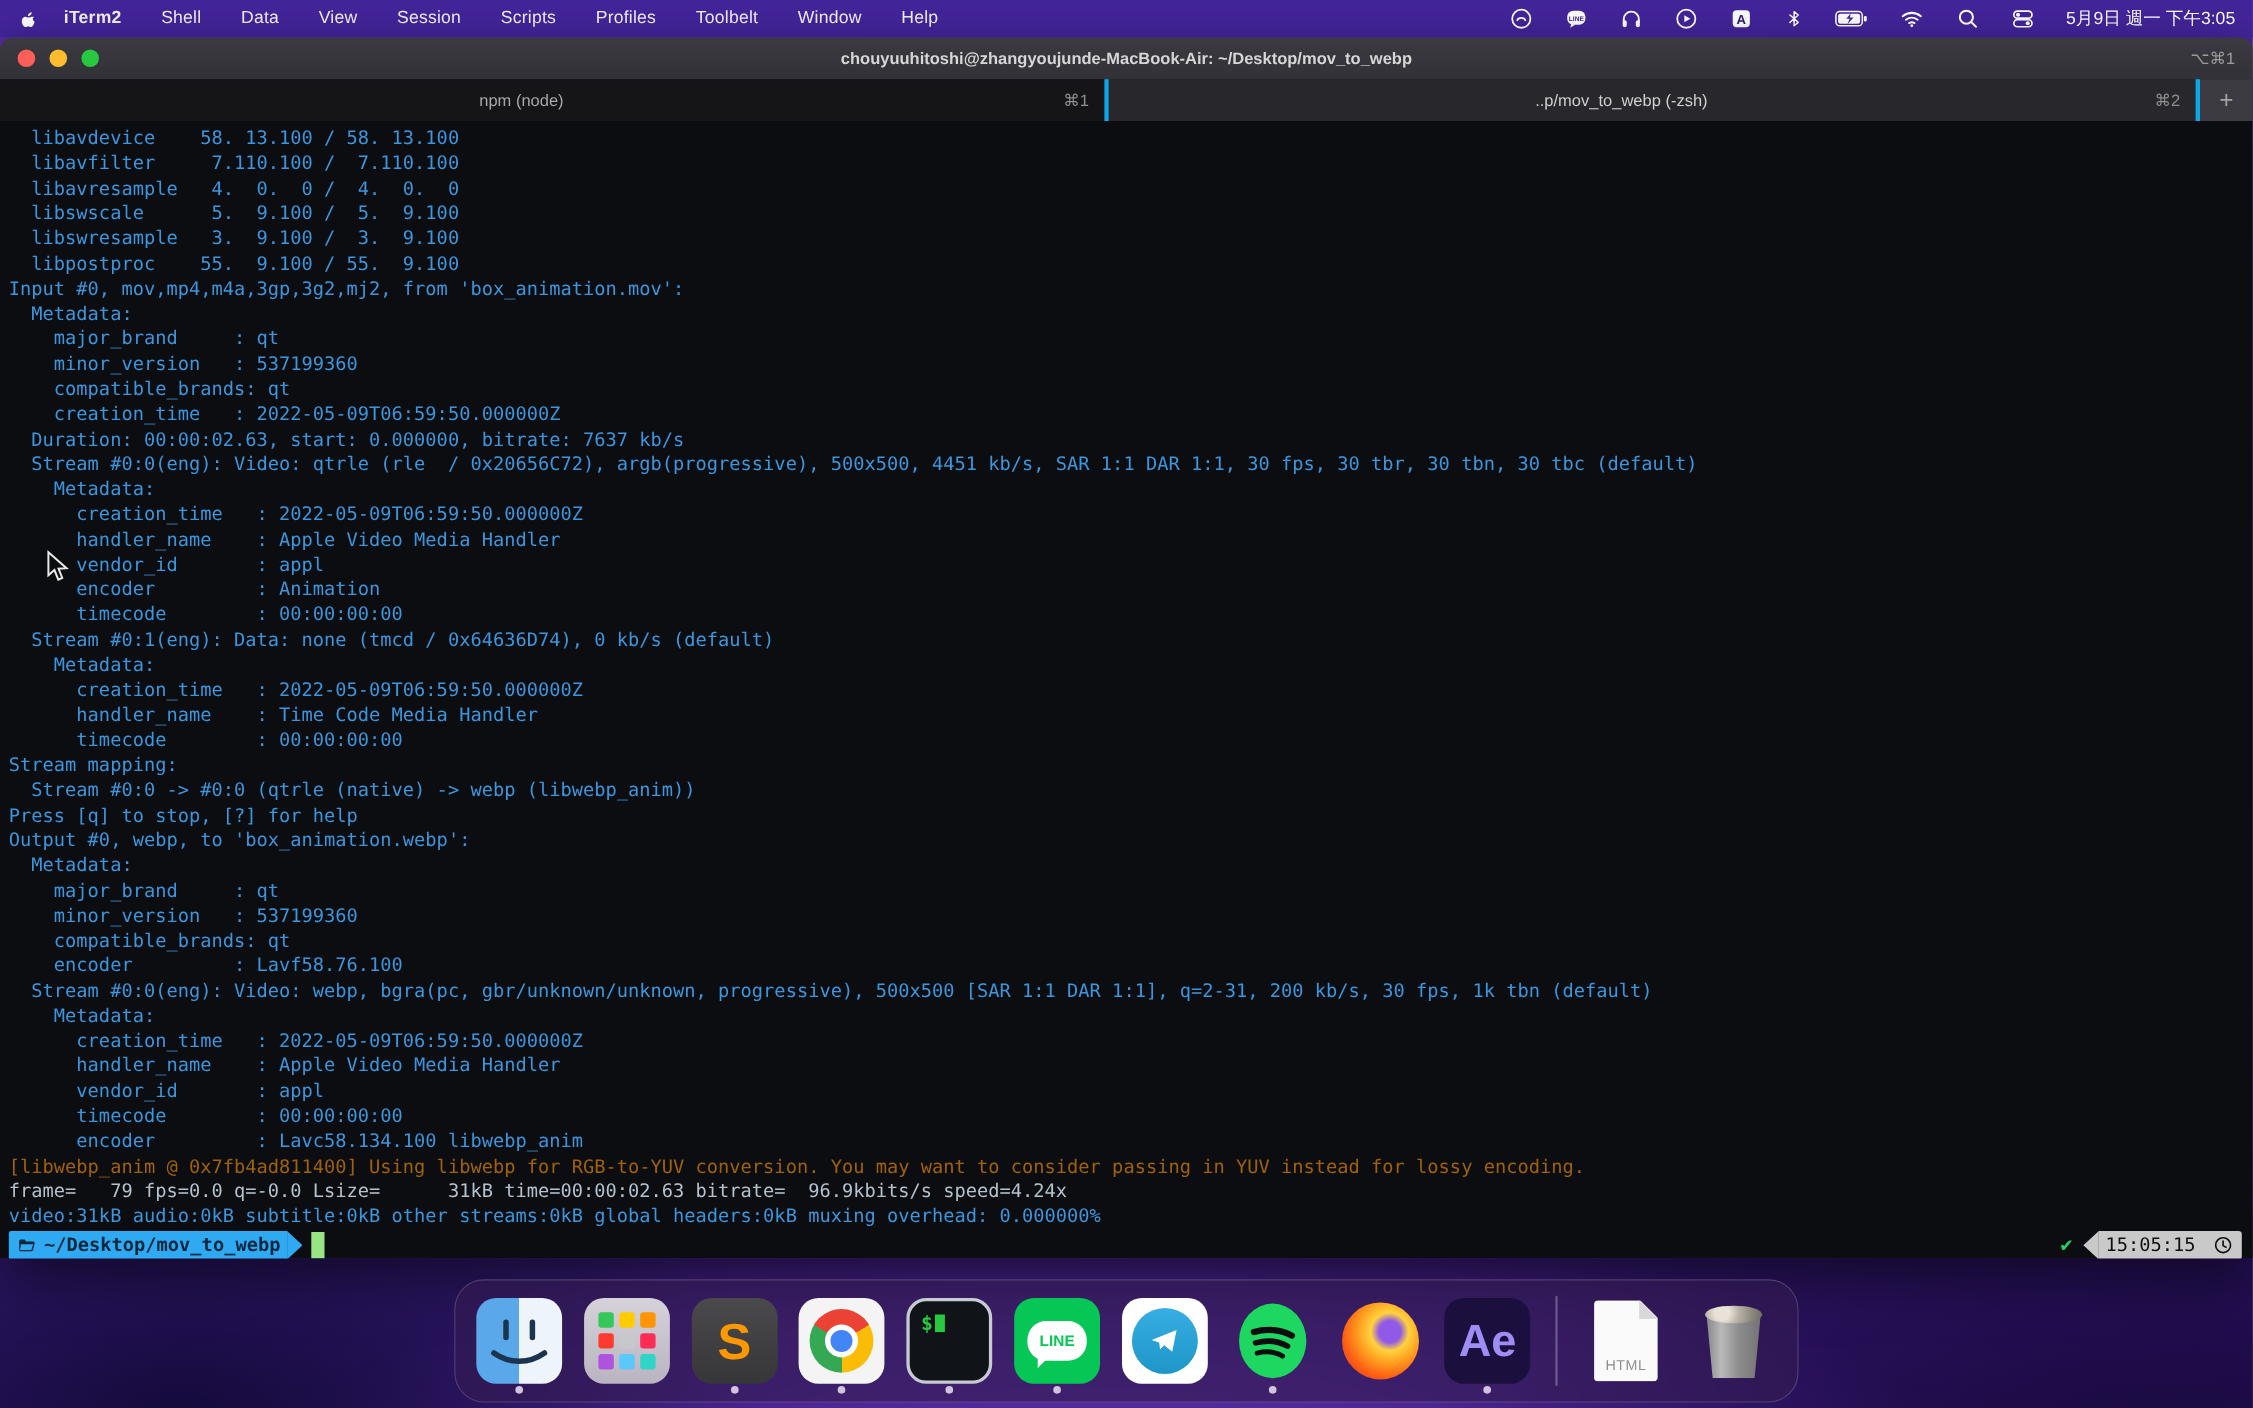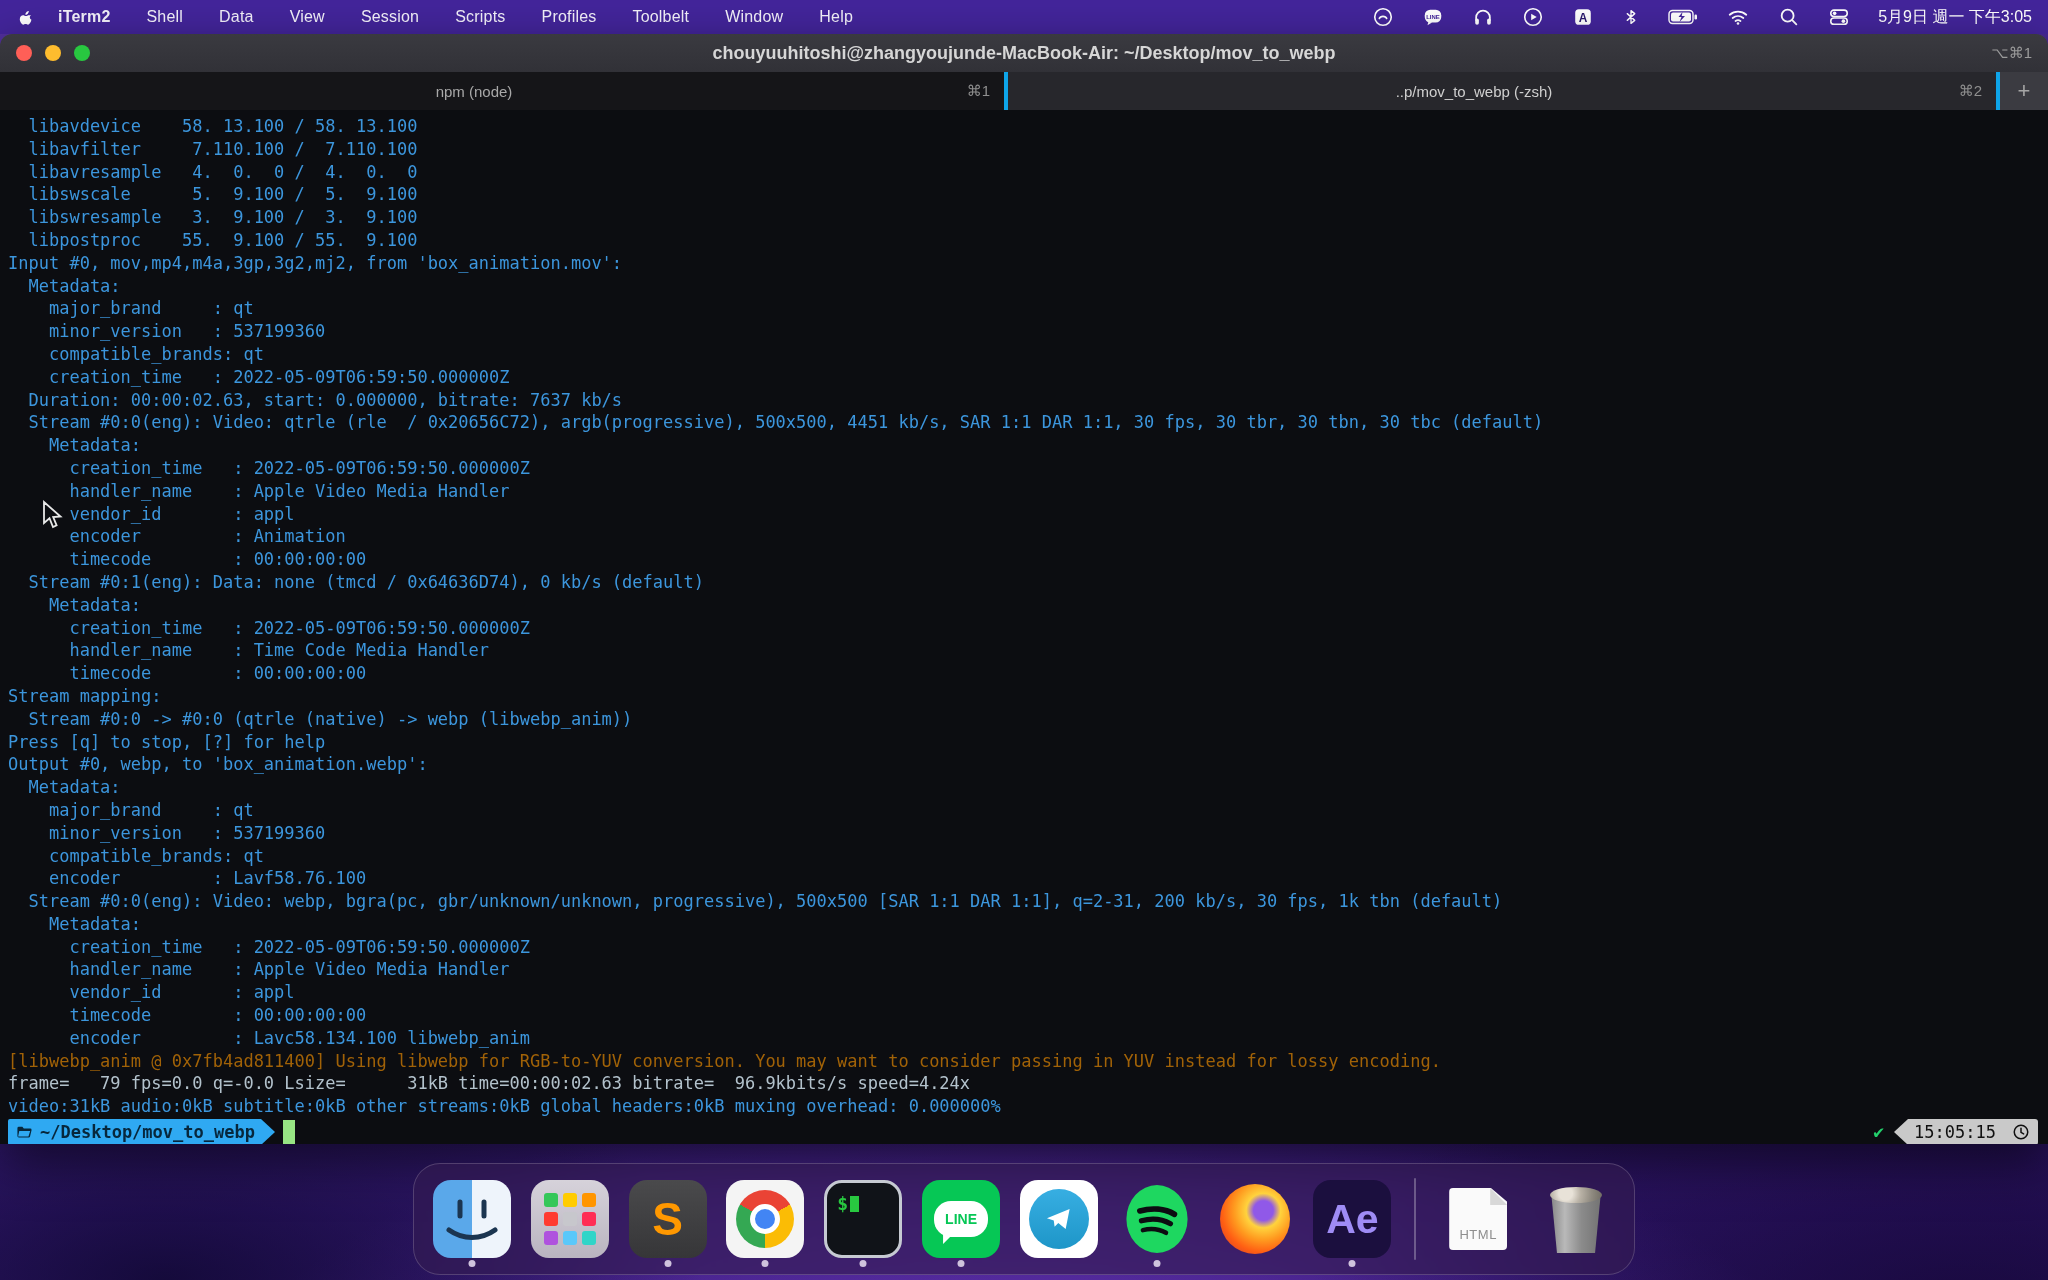--- a/index.html
+++ b/index.html
@@ -24,21 +24,21 @@
   .mb-right svg { display:block; }
   .mb-clock { font-size:16px; color:#fff; white-space:nowrap; }
 
   
   .window { position:absolute; top:34px; left:0; width:2048px; height:1110px;
     border-radius:12px 12px 0 0; overflow:hidden; box-shadow:0 18px 50px rgba(0,0,0,.55); }
   .titlebar { height:38px; background:linear-gradient(#3a3a40,#313137); display:flex; align-items:center; position:relative; }
   .lights { display:flex; gap:13px; padding-left:16px; }
   .light { width:16px; height:16px; border-radius:50%; }
   .light.red { background:#ff5f57; } .light.yellow { background:#febc2e; } .light.green { background:#28c840; }
-  .win-title { position:absolute; left:0; right:0; text-align:center; font-size:18px; font-weight:bold; color:#d6d6d6; pointer-events:none; }
+  .win-title { position:absolute; left:0; right:0; text-align:center; font-size:15px; font-weight:bold; color:#d6d6d6; pointer-events:none; }
   .win-shortcut { margin-left:auto; padding-right:16px; color:#9b9b9b; font-size:15px; }
 
   .tabbar { height:38px; background:#131316; display:flex; font-size:15px; }
   .tab { display:flex; align-items:center; position:relative; border-right:4px solid #0ea5e9; }
   .tab .tab-label { position:absolute; left:0; right:56px; text-align:center; white-space:nowrap; }
   .tab .tab-key { margin-left:auto; padding-right:14px; color:#8f8f8f; }
   .tab-1 { width:1008px; background:#151518; color:#a8a8a8; }
   .tab-2 { flex:1; background:#27272c; color:#cfcfcf; }
   .tab-plus { width:48px; background:#3b3b41; color:#a5a5a5; display:flex; align-items:center; justify-content:center; font-size:22px; }
 
@@ -91,21 +91,21 @@
   .line-bubble::after { content:""; position:absolute; left:9px; bottom:-7px; width:12px; height:12px; background:#fff;
     clip-path:polygon(0 0, 100% 0, 0 100%); }
   .tile.telegram { background:#fff; }
   .tg-ball { width:60px; height:60px; border-radius:50%; background:linear-gradient(#37aee2,#1e96c8); display:flex; align-items:center; justify-content:center; }
   .tile.spotify { background:transparent; }
   .tile.firefox { background:transparent; }
   .ff-ball { width:70px; height:70px; border-radius:50%;
     background:radial-gradient(circle at 62% 38%, #9059e8 0 16%, #ffd33d 28%, #ff9a1f 48%, #ff5e13 68%, #d6402a 88%); }
   .tile.ae { background:#1b0f3e; color:#9f8cf5; font-size:41px; font-weight:bold; }
   .dock-divider { width:2px; height:82px; background:rgba(255,255,255,.28); border-radius:1px; margin:0 4px; }
-  .html-doc { width:58px; height:62px; background:#fafafa; border-radius:4px; position:relative;
+  .html-doc { width:58px; height:74px; background:#fafafa; border-radius:4px; position:relative;
     clip-path:polygon(0 0, 72% 0, 100% 22%, 100% 100%, 0 100%); display:flex; align-items:flex-end; justify-content:center; }
   .html-doc::before { content:""; position:absolute; top:0; right:0; width:17px; height:17px; background:#d8d8d8;
     clip-path:polygon(0 0, 100% 100%, 0 100%); }
   .html-doc span { color:#8e8e8e; font-size:13px; letter-spacing:.5px; margin-bottom:8px; }
   .trash-can { width:56px; height:68px; position:relative; }
   .trash-body { position:absolute; top:10px; left:0; width:56px; height:58px;
     background:linear-gradient(90deg,#7c7c7c,#b9b9b9 30%,#8b8b8b 60%,#6f6f6f); clip-path:polygon(6% 0, 94% 0, 84% 100%, 16% 100%); }
   .trash-top { position:absolute; top:2px; left:2px; width:52px; height:16px; border-radius:50%;
     background:radial-gradient(circle at 30% 40%, #e8e2d8 0 18%, #b9b2a6 40%, #8f8a80 70%, #6e6a62 100%); }
 

